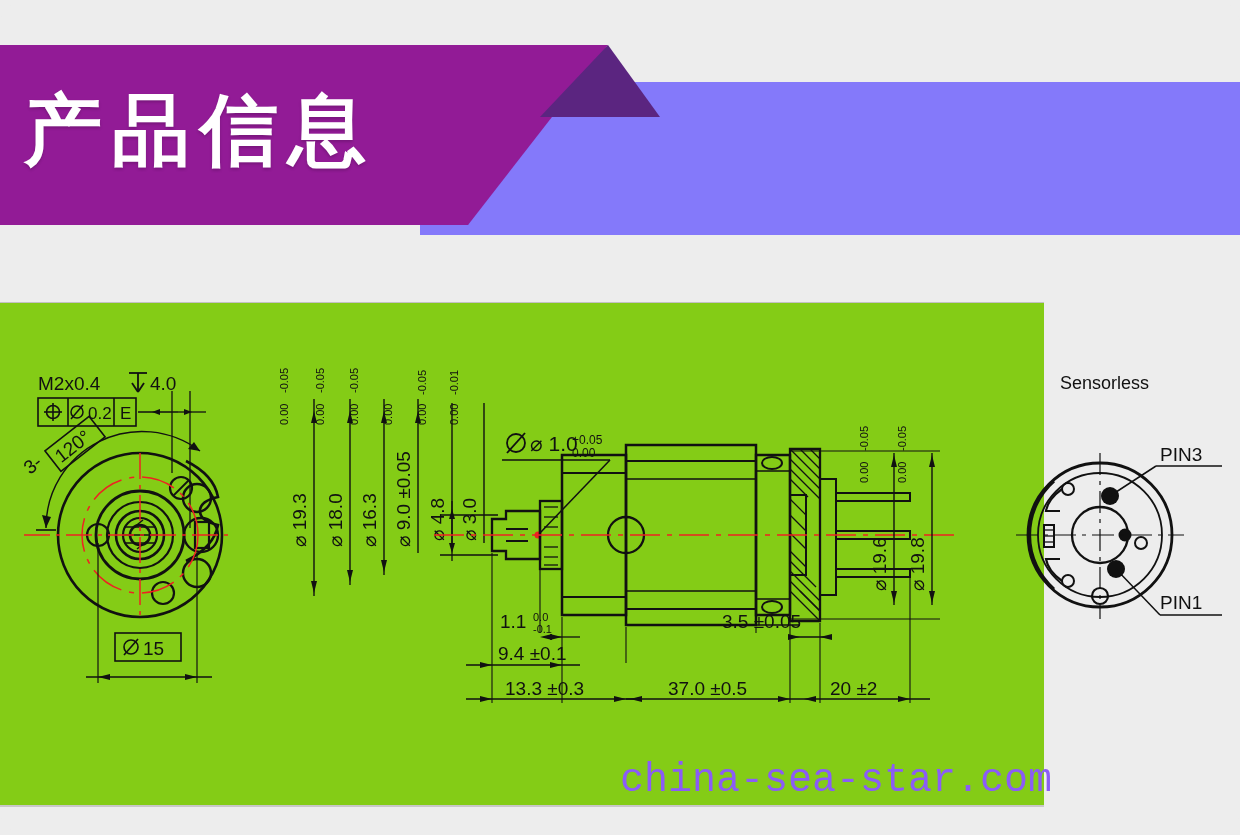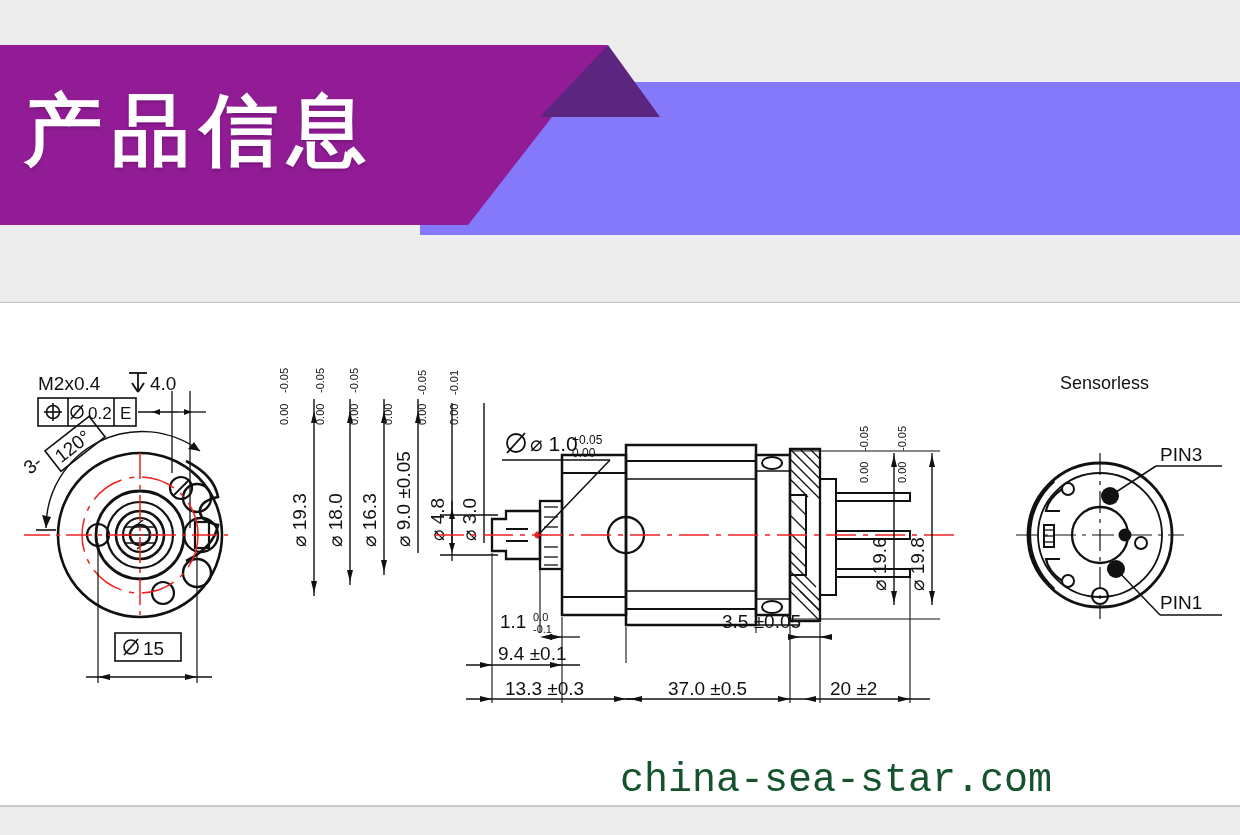--- a/index.html
+++ b/index.html
@@ -35,30 +35,30 @@
     position: absolute; left: 24px; top: 82px;
     font-size: 78px; line-height: 96px; letter-spacing: 10px;
     color: #ffffff; font-weight: bold;
     font-family: "DejaVu Sans", sans-serif;
     text-shadow: 0 2px 3px rgba(0,0,0,0.18);
     white-space: nowrap;
   }
 
   
   .drawing-panel {
-    position: absolute; left: 0; top: 302px; width: 1240px; height: 505px;
-    background: #ffffff;
+    position: absolute; left: 0; top: 302px; width: 1044px; height: 505px;
+    background: #84cc16;
     border-top: 1px solid #c3c1c2;
     border-bottom: 2px solid #c9c7c8;
   }
   .drawing-panel svg { display: block; }
   .watermark {
     position: absolute; left: 620px; top: 758px;
     font-family: "Liberation Mono", "DejaVu Sans Mono", monospace;
-    font-size: 40px; color: #14532d; white-space: nowrap;
+    font-size: 40px; color: #8b5cf6; white-space: nowrap;
     letter-spacing: 0px;
   }
   .stroke { fill: none; stroke: #111; }
   text { fill: #111; font-family: "Liberation Sans", sans-serif; }
 </style>
 </head>
 <body>
 
 <div id="page">
 

